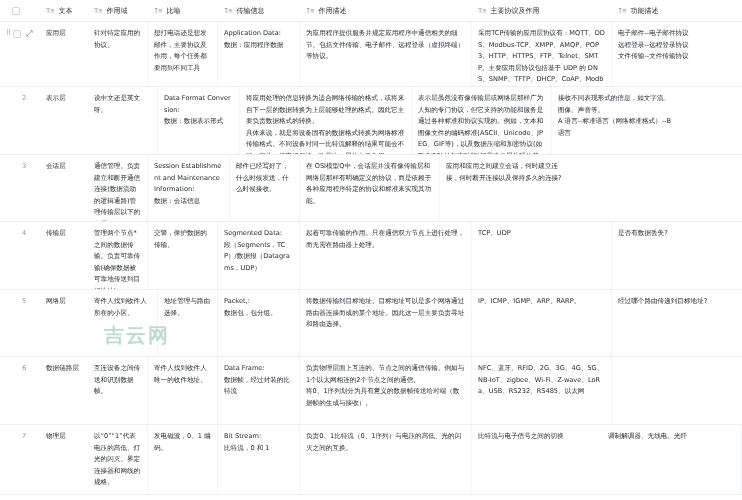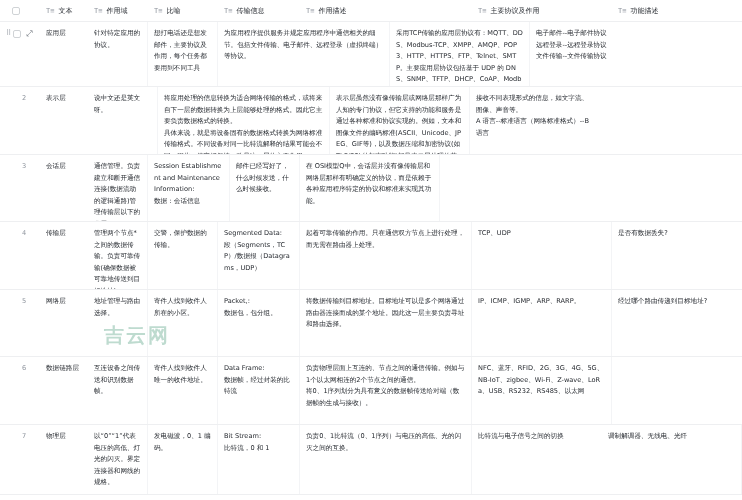--- a/index.html
+++ b/index.html
@@ -66,65 +66,70 @@
 
   <div class="row" style="height:65px;">
     <div class="cell c-sel">
       <span class="drag">⠿</span>
       <span class="checkbox"></span>
       <span class="expand">⤢</span>
     </div>
     <div class="cell c-txt">应用层</div>
     <div class="cell c-scope">针对特定应用的协议。</div>
     <div class="cell c-meta">想打电话还是想发邮件，主要协议及作用，每个任务都要用到不同工具</div>
+    <div class="cell c-trans">Application Data:
+数据：应用程序数据</div>
     <div class="cell c-desc">为应用程序提供服务并规定应用程序中通信相关的细节。包括文件传输、电子邮件、远程登录（虚拟终端）等协议。</div>
     <div class="cell c-proto">采用TCP传输的应用层协议有：MQTT、DDS、Modbus-TCP、XMPP、AMQP、POP3、HTTP、HTTPS、FTP、Telnet、SMTP。主要应用层协议包括基于 UDP 的 DNS、SNMP、TFTP、DHCP、CoAP、Modbus-UDP、RIP、NTP。</div>
     <div class="cell c-func">电子邮件--电子邮件协议
 远程登录--远程登录协议
 文件传输--文件传输协议</div>
   </div>
 
   <div class="row" style="height:68px;">
     <div class="cell c-sel"><span class="rownum">2</span></div>
     <div class="cell c-txt">表示层</div>
     <div class="cell c-meta">说中文还是英文呀。</div>
+    <div class="cell c-trans">Data Format Conversion:
+数据：数据表示形式</div>
     <div class="cell c-desc">将应用处理的信息转换为适合网络传输的格式，或将来自下一层的数据转换为上层能够处理的格式。因此它主要负责数据格式的转换。
 具体来说，就是将设备固有的数据格式转换为网络标准传输格式。不同设备对同一比特流解释的结果可能会不同。因此，使它们保持一致是这一层的主要作用。</div>
     <div class="cell c-proto">表示层虽然没有像传输层或网络层那样广为人知的专门协议，但它支持的功能和服务是通过各种标准和协议实现的。例如，文本和图像文件的编码标准(ASCII、Unicode、JPEG、GIF等)，以及数据压缩和加密协议(如TLS/SSL的加密功能)都是表示层处理的范畴。</div>
     <div class="cell c-func">接收不同表现形式的信息，如文字流、图像、声音等。
 A 语言--标准语言（网络标准格式）--B 语言</div>
   </div>
 
   <div class="row" style="height:67px;">
     <div class="cell c-sel"><span class="rownum">3</span></div>
     <div class="cell c-txt">会话层</div>
     <div class="cell c-scope">通信管理。负责建立和断开通信连接(数据流动的逻辑通路)管理传输层以下的分层。</div>
     <div class="cell c-trans">Session Establishment and Maintenance Information:
 数据：会话信息</div>
     <div class="cell c-meta">邮件已经写好了，什么时候发送，什么时候接收。</div>
     <div class="cell c-proto">在 OSI模型Q中，会话层并没有像传输层和网络层那样有明确定义的协议，而是依赖于各种应用程序特定的协议和标准来实现其功能。</div>
+    <div class="cell c-func">应用和应用之间建立会话，何时建立连接，何时断开连接以及保持多久的连接?</div>
   </div>
 
   <div class="row" style="height:68px;">
     <div class="cell c-sel"><span class="rownum">4</span></div>
     <div class="cell c-txt">传输层</div>
     <div class="cell c-scope">管理两个节点*之间的数据传输。负责可靠传输(确保数据被可靠地传送到目标地址)。</div>
     <div class="cell c-meta">交警，保护数据的传输。</div>
     <div class="cell c-trans">Segmented Data:
 段（Segments，TCP）/数据报（Datagrams，UDP）</div>
     <div class="cell c-desc">起着可靠传输的作用。只在通信双方节点上进行处理，而无需在路由器上处理。</div>
     <div class="cell c-proto">TCP、UDP</div>
     <div class="cell c-func">是否有数据丢失?</div>
   </div>
 
   <div class="row" style="height:67px;">
     <div class="cell c-sel"><span class="rownum">5</span></div>
     <div class="cell c-txt">网络层</div>
+    <div class="cell c-meta">寄件人找到收件人所在的小区。</div>
     <div class="cell c-scope">地址管理与路由选择。</div>
-    <div class="cell c-meta">寄件人找到收件人所在的小区。</div>
     <div class="cell c-trans">Packet,:
 数据包，包分组。</div>
     <div class="cell c-desc">将数据传输到目标地址。目标地址可以是多个网络通过路由器连接而成的某个地址。因此这一层主要负责寻址和路由选择。</div>
     <div class="cell c-proto">IP、ICMP、IGMP、ARP、RARP。</div>
     <div class="cell c-func">经过哪个路由传递到目标地址?</div>
   </div>
 
   <div class="row" style="height:68px;">
     <div class="cell c-sel"><span class="rownum">6</span></div>
     <div class="cell c-txt">数据链路层</div>

